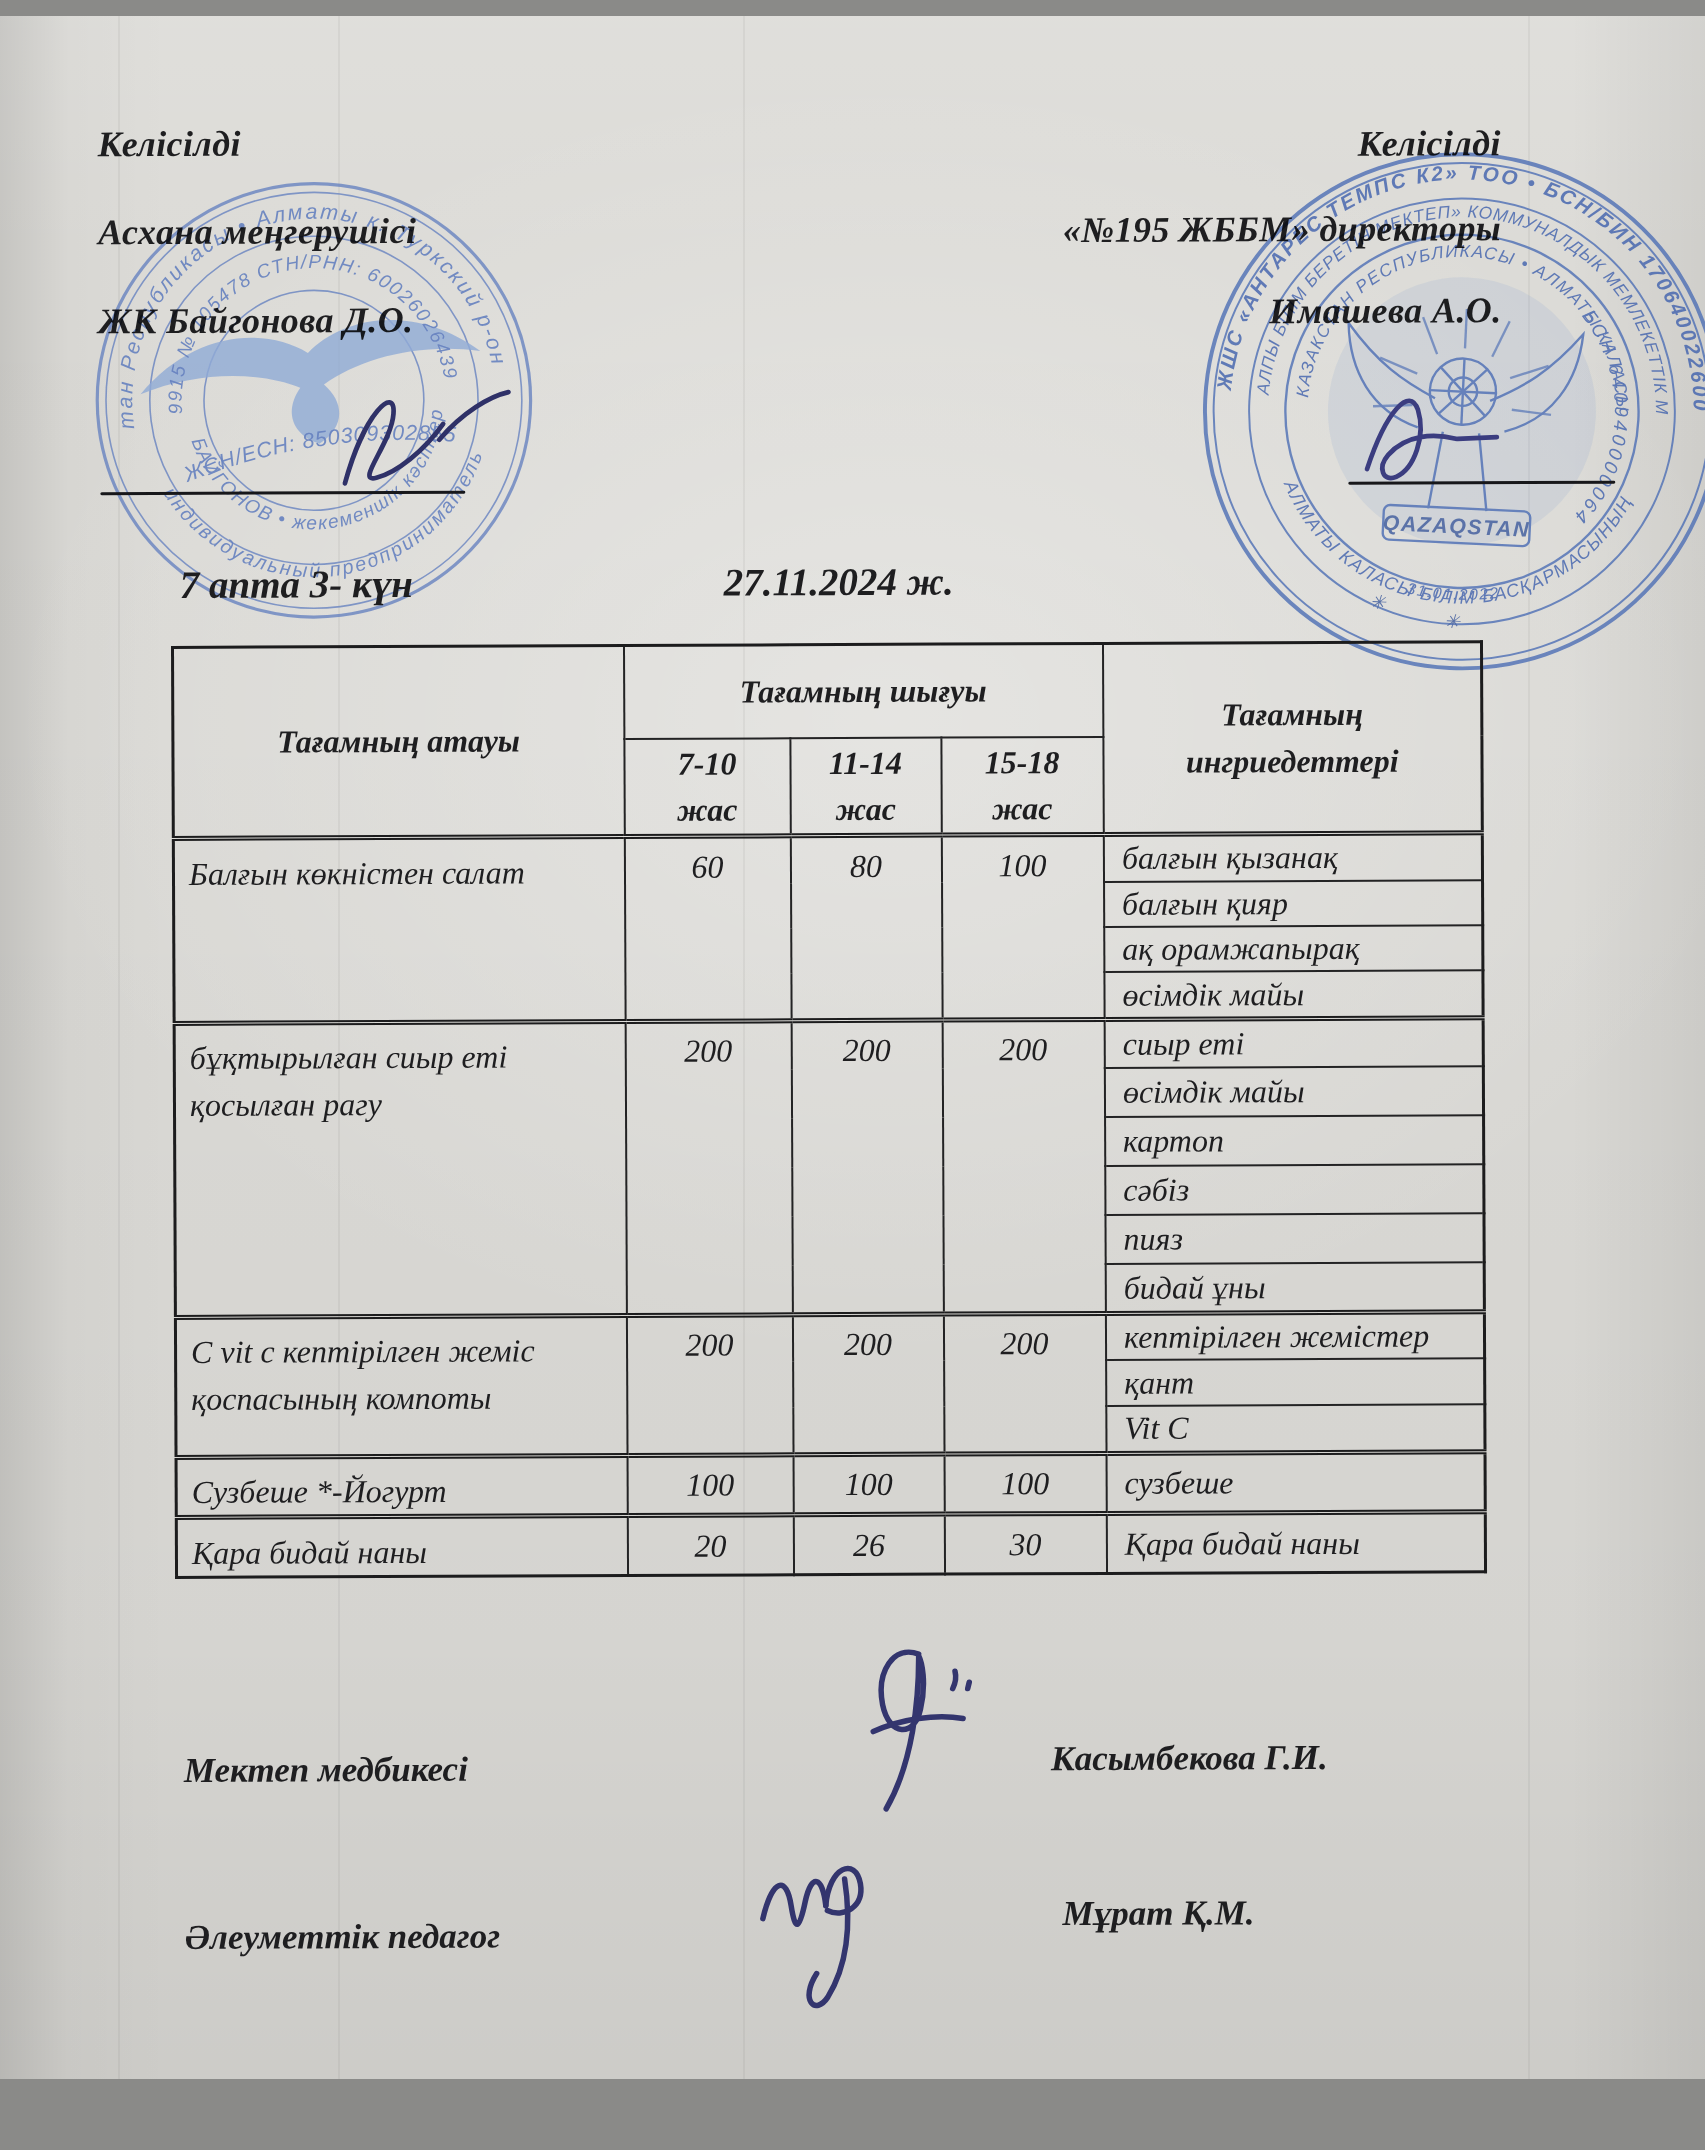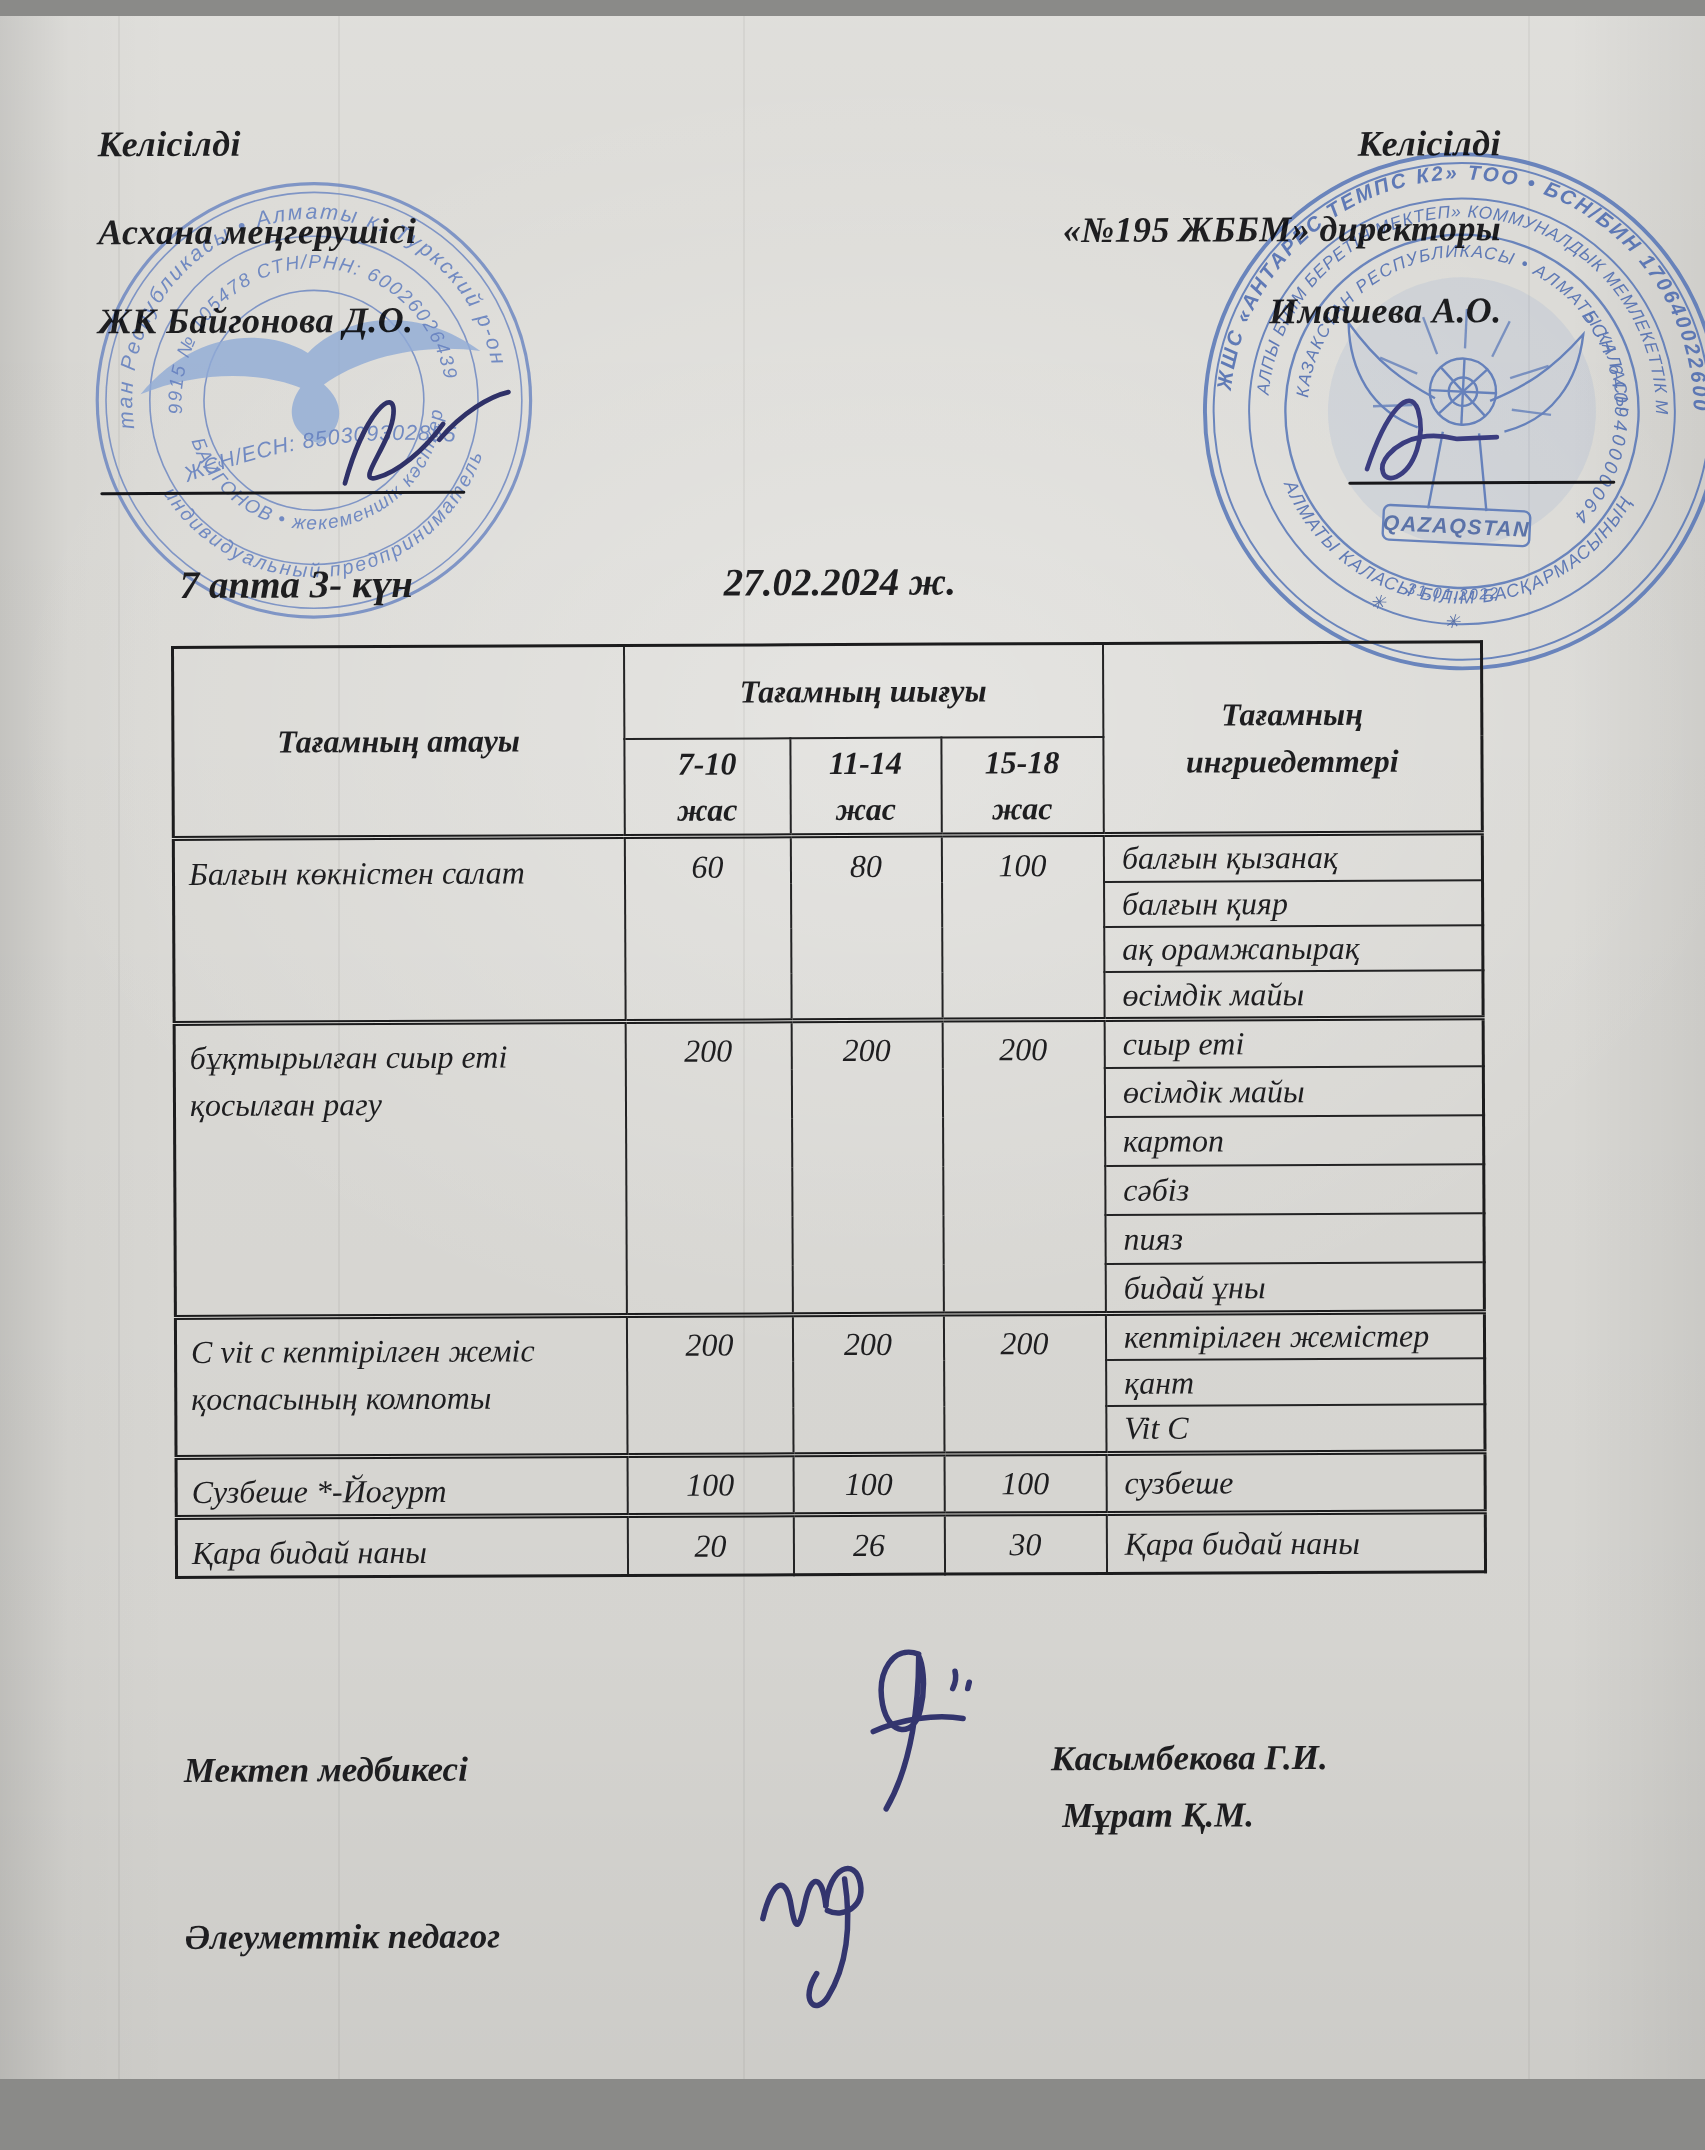--- a/index.html
+++ b/index.html
@@ -58,21 +58,21 @@
   td.dish .dw{max-width:371px;}
   td.num{vertical-align:top;text-align:center;padding-top:9.5px;}
   td.ing{vertical-align:middle;text-align:left;padding:3.2px 3.2px 3.2px 17.4px;}
   tr.r57{height:45px;} tr.r62{height:49px;} tr.r58{height:46px;} tr.r64{height:50px;}
 
   
   .foot{position:absolute;font-weight:bold;font-size:35px;white-space:nowrap;}
   .f-role1{left:180px;top:1732px;}
   .f-name1{left:1047px;top:1724px;}
   .f-role2{left:180px;top:1899px;}
-  .f-name2{left:1058px;top:1781px;}
+  .f-name2{left:1058px;top:1879px;}
 
   
   .stamp{position:absolute;mix-blend-mode:multiply;opacity:0.92;}
   .stamp-left{left:85px;top:151px;width:462px;height:462px;transform:rotate(-7deg);}
   .stamp-right{left:1192px;top:126px;width:544px;height:544px;transform:rotate(3deg);}
   .sigline{position:absolute;height:3.2px;background:#17171a;border-radius:1.6px;}
   .sigline-left{left:102px;top:473px;width:365px;}
   .sigline-right{left:1350px;top:468px;width:267px;}
   .sig{position:absolute;}
   svg text{font-family:"Liberation Sans", sans-serif;}
@@ -189,21 +189,21 @@
     <div class="sigline sigline-right"></div>
     <svg class="sig" style="left:1341px;top:353px;width:221px;height:126px;" viewBox="0 0 280 160">
       <g stroke="#3b3d80" stroke-width="6" fill="none" stroke-linecap="round">
         <path d="M 35,130 C 60,55 90,25 100,55 C 110,88 95,130 72,140 C 55,147 48,128 62,112 C 85,86 120,85 148,92"></path>
         <path d="M 150,92 L 200,90"></path>
       </g>
     </svg>
 
     <div class="title-row">
       <span class="title-week">7 апта 3- күн</span>
-      <span class="title-date">27.02.2024 ж.</span>
+      <span class="title-date">27.11.2024 ж.</span>
     </div>
 
     <table class="menu">
       <colgroup>
           <col style="width:451px">
           <col style="width:166px">
           <col style="width:151px">
           <col style="width:162px">
           <col style="width:379px">
         </colgroup>

